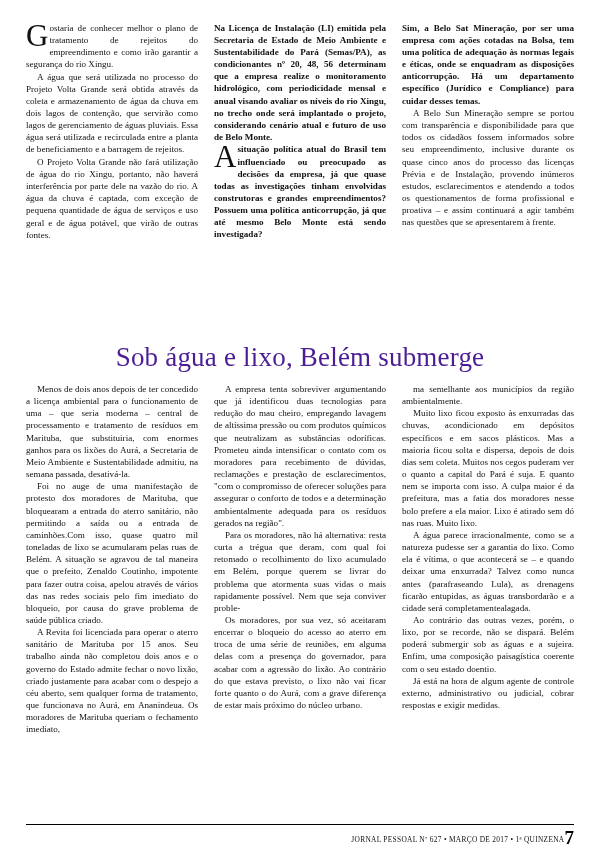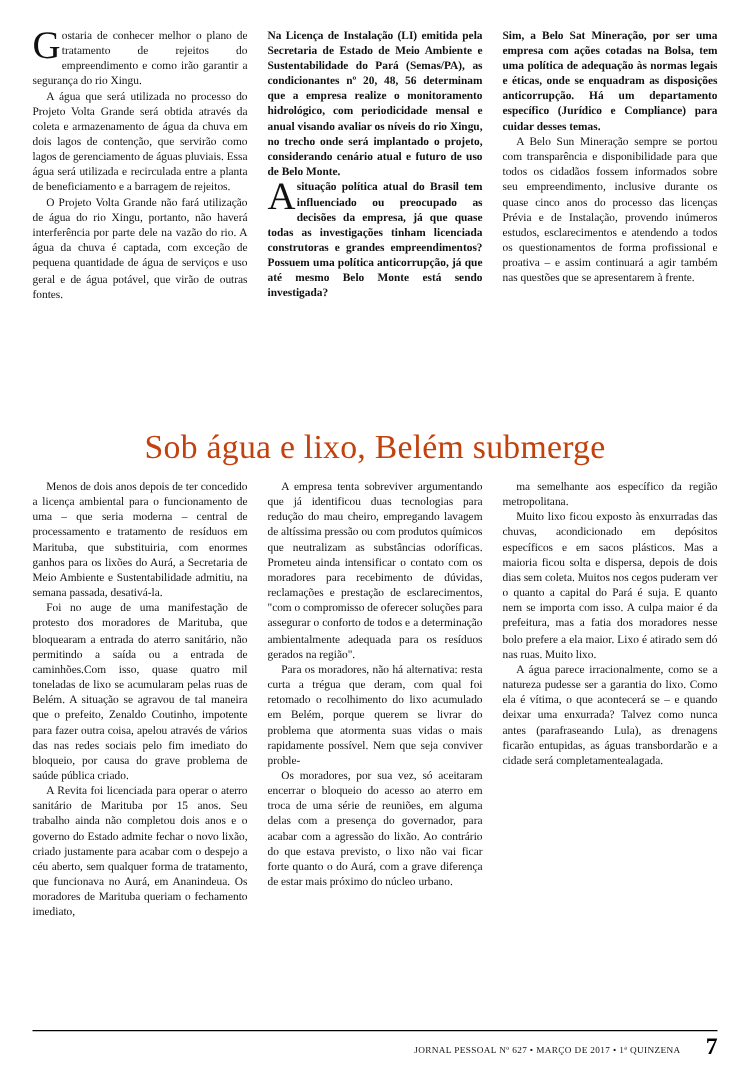--- a/index.html
+++ b/index.html
@@ -63,21 +63,21 @@
   }
 
   
   .headline {
     text-align: center;
     font-family: "Liberation Serif", serif;
     font-size: 27px;
     font-weight: normal;
     letter-spacing: 0.2px;
     margin: 8px 0 10px 0;
-    color: #c2410c;
+    color: #4c1d95;
   }
 
   
   .bottom-article {
     display: flex;
     gap: 16px;
     height: 455px;
   }
   .bcol {
     flex: 1 1 0;
@@ -93,21 +93,21 @@
 
   
   .footer {
     position: absolute;
     left: 26px;
     right: 26px;
     bottom: 10px;
     display: flex;
     align-items: flex-end;
     justify-content: flex-end;
-    gap: 20px;
+    gap: 0;
   }
   .footer-rule {
     position: absolute;
     left: 0;
     right: 0;
     bottom: 22px;
     border-top: 1px solid #000;
     height: 0;
   }
   .footer-text {
@@ -132,21 +132,21 @@
   <div class="top-article">
 
     <div class="col">
       <p class="dropcap-par"><span class="dropcap">G</span><span>ostaria de conhecer melhor o plano de tratamento de rejeitos do empreendimento e como irão garantir a segurança do rio Xingu.</span></p>
       <p>A água que será utilizada no processo do Projeto Volta Grande será obtida através da coleta e armazenamento de água da chuva em dois lagos de contenção, que servirão como lagos de gerenciamento de águas pluviais. Essa água será utilizada e recirculada entre a planta de beneficiamento e a barragem de rejeitos.</p>
       <p>O Projeto Volta Grande não fará utilização de água do rio Xingu, portanto, não haverá interferência por parte dele na vazão do rio. A água da chuva é captada, com exceção de pequena quantidade de água de serviços e uso geral e de água potável, que virão de outras fontes.</p>
     </div>
 
     <div class="col">
       <p class="noind">Na Licença de Instalação (LI) emitida pela Secretaria de Estado de Meio Ambiente e Sustentabilidade do Pará (Semas/PA), as condicionantes nº 20, 48, 56 determinam que a empresa realize o monitoramento hidrológico, com periodicidade mensal e anual visando avaliar os níveis do rio Xingu, no trecho onde será implantado o projeto, considerando cenário atual e futuro de uso de Belo Monte.</p>
-      <p class="dropcap-par bold-par"><span class="dropcap">A</span><span>situação política atual do Brasil tem influenciado ou preocupado as decisões da empresa, já que quase todas as investigações tinham licenciada construtoras e grandes empreendimentos? Possuem uma política anticorrupção, já que até mesmo Belo Monte está sendo investigada?</span></p>
+      <p class="dropcap-par bold-par"><span class="dropcap">A</span><span>situação política atual do Brasil tem influenciado ou preocupado as decisões da empresa, já que quase todas as investigações tinham envolvidas construtoras e grandes empreendimentos? Possuem uma política anticorrupção, já que até mesmo Belo Monte está sendo investigada?</span></p>
     </div>
 
     <div class="col">
       <p class="noind">Sim, a Belo Sat Mineração, por ser uma empresa com ações cotadas na Bolsa, tem uma política de adequação às normas legais e éticas, onde se enquadram as disposições anticorrupção. Há um departamento específico (Jurídico e Compliance) para cuidar desses temas.</p>
       <p>A Belo Sun Mineração sempre se portou com transparência e disponibilidade para que todos os cidadãos fossem informados sobre seu empreendimento, inclusive durante os quase cinco anos do processo das licenças Prévia e de Instalação, provendo inúmeros estudos, esclarecimentos e atendendo a todos os questionamentos de forma profissional e proativa – e assim continuará a agir também nas questões que se apresentarem à frente.</p>
     </div>
   </div>
 
   <h1 class="headline">Sob água e lixo, Belém submerge</h1>
 
@@ -158,23 +158,25 @@
       <p>A Revita foi licenciada para operar o aterro sanitário de Marituba por 15 anos. Seu trabalho ainda não completou dois anos e o governo do Estado admite fechar o novo lixão, criado justamente para acabar com o despejo a céu aberto, sem qualquer forma de tratamento, que funcionava no Aurá, em Ananindeua. Os moradores de Marituba queriam o fechamento imediato,</p>
     </div>
 
     <div class="bcol">
       <p>A empresa tenta sobreviver argumentando que já identificou duas tecnologias para redução do mau cheiro, empregando lavagem de altíssima pressão ou com produtos químicos que neutralizam as substâncias odoríficas. Prometeu ainda intensificar o contato com os moradores para recebimento de dúvidas, reclamações e prestação de esclarecimentos, "com o compromisso de oferecer soluções para assegurar o conforto de todos e a determinação ambientalmente adequada para os resíduos gerados na região".</p>
       <p>Para os moradores, não há alternativa: resta curta a trégua que deram, com qual foi retomado o recolhimento do lixo acumulado em Belém, porque querem se livrar do problema que atormenta suas vidas o mais rapidamente possível. Nem que seja conviver proble-</p>
       <p>Os moradores, por sua vez, só aceitaram encerrar o bloqueio do acesso ao aterro em troca de uma série de reuniões, em alguma delas com a presença do governador, para acabar com a agressão do lixão. Ao contrário do que estava previsto, o lixo não vai ficar forte quanto o do Aurá, com a grave diferença de estar mais próximo do núcleo urbano.</p>
     </div>
 
     <div class="bcol">
-      <p>ma semelhante aos específico da região metropolitana.</p>
+      <p>ma semelhante aos municípios da região ambientalmente.</p>
       <p>Muito lixo ficou exposto às enxurradas das chuvas, acondicionado em depósitos específicos e em sacos plásticos. Mas a maioria ficou solta e dispersa, depois de dois dias sem coleta. Muitos nos cegos puderam ver o quanto a capital do Pará é suja. E quanto nem se importa com isso. A culpa maior é da prefeitura, mas a fatia dos moradores nesse bolo prefere a ela maior. Lixo é atirado sem dó nas ruas. Muito lixo.</p>
       <p>A água parece irracionalmente, como se a natureza pudesse ser a garantia do lixo. Como ela é vítima, o que acontecerá se – e quando deixar uma enxurrada? Talvez como nunca antes (parafraseando Lula), as drenagens ficarão entupidas, as águas transbordarão e a cidade será completamentealagada.</p>
+      <p>Ao contrário das outras vezes, porém, o lixo, por se recorde, não se dispará. Belém poderá submergir sob as águas e a sujeira. Enfim, uma composição paisagística coerente com o seu estado doentio.</p>
+      <p>Já está na hora de algum agente de controle externo, administrativo ou judicial, cobrar respostas e exigir medidas.</p>
     </div>
   </div>
 
   <div class="footer">
     <div class="footer-rule"></div>
     <div class="footer-text">JORNAL PESSOAL   Nº 627  •  MARÇO DE 2017  •  1ª QUINZENA</div>
     <div class="page-number">7</div>
   </div>
 
 </div>

